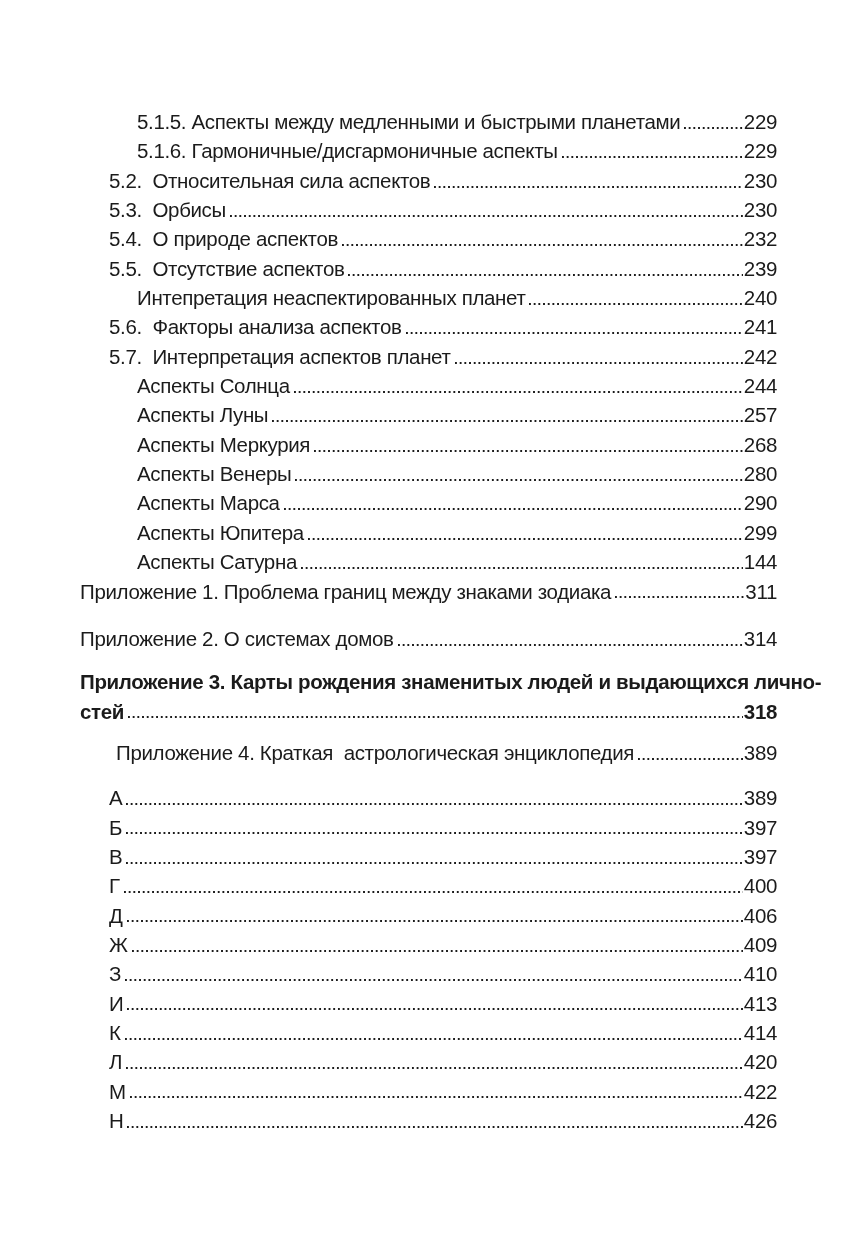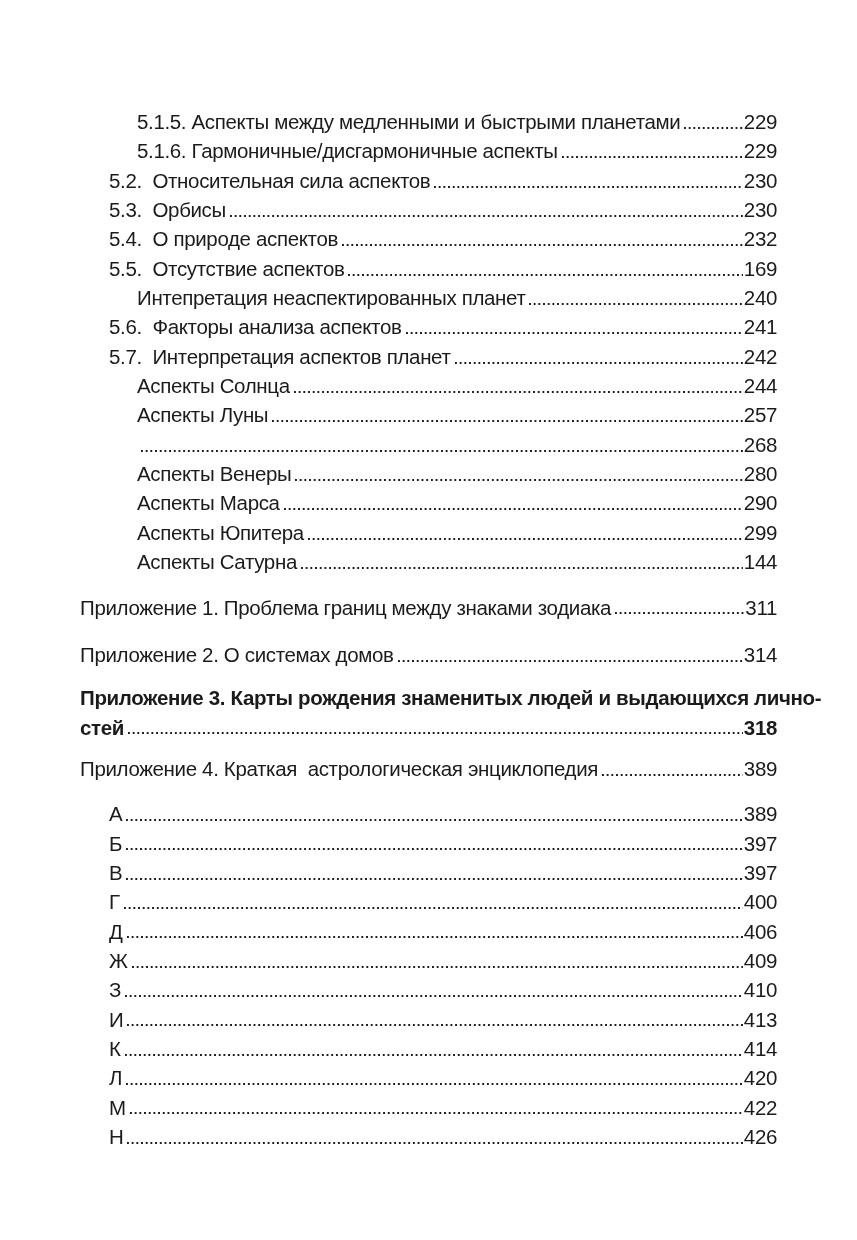--- a/index.html
+++ b/index.html
@@ -44,24 +44,24 @@
   }
   .pg {
     flex: 0 0 auto;
     white-space: nowrap;
   }
   
   .e0 { padding-left: 0; }
   .e1 { padding-left: 29px; text-align: right; }
   .e2 { padding-left: 57px; }
   
-  .gap-a { margin-top: 16px; }
+  .gap-a { }
   .gap-b { margin-top: 18px; }
   .gap-c { margin-top: 14px; font-weight: bold; }
-  .gap-d { margin-top: 12px; }
+  .gap-d { margin-top: 12px; margin-left: 36px; }
   .gap-e { margin-top: 16px; }
 </style>
 </head>
 <body>
 
 <div class="toc">
 
   <div class="row e2">
     <span class="lbl">5.1.5. Аспекты между медленными и быстрыми планетами</span>
     <span class="dots"></span>
@@ -88,21 +88,21 @@
 
   <div class="row e1">
     <span class="lbl">5.4.  О природе аспектов</span>
     <span class="dots"></span>
     <span class="pg">232</span>
   </div>
 
   <div class="row e1">
     <span class="lbl">5.5.  Отсутствие аспектов</span>
     <span class="dots"></span>
-    <span class="pg">169</span>
+    <span class="pg">239</span>
   </div>
 
   <div class="row e2">
     <span class="lbl">Интепретация неаспектированных планет</span>
     <span class="dots"></span>
     <span class="pg">240</span>
   </div>
 
   <div class="row e1">
     <span class="lbl">5.6.  Факторы анализа аспектов</span>
@@ -122,20 +122,21 @@
     <span class="pg">244</span>
   </div>
 
   <div class="row e2">
     <span class="lbl">Аспекты Луны</span>
     <span class="dots"></span>
     <span class="pg">257</span>
   </div>
 
   <div class="row e2">
+    <span class="lbl">Аспекты Меркурия</span>
     <span class="dots"></span>
     <span class="pg">268</span>
   </div>
 
   <div class="row e2">
     <span class="lbl">Аспекты Венеры</span>
     <span class="dots"></span>
     <span class="pg">280</span>
   </div>
 

